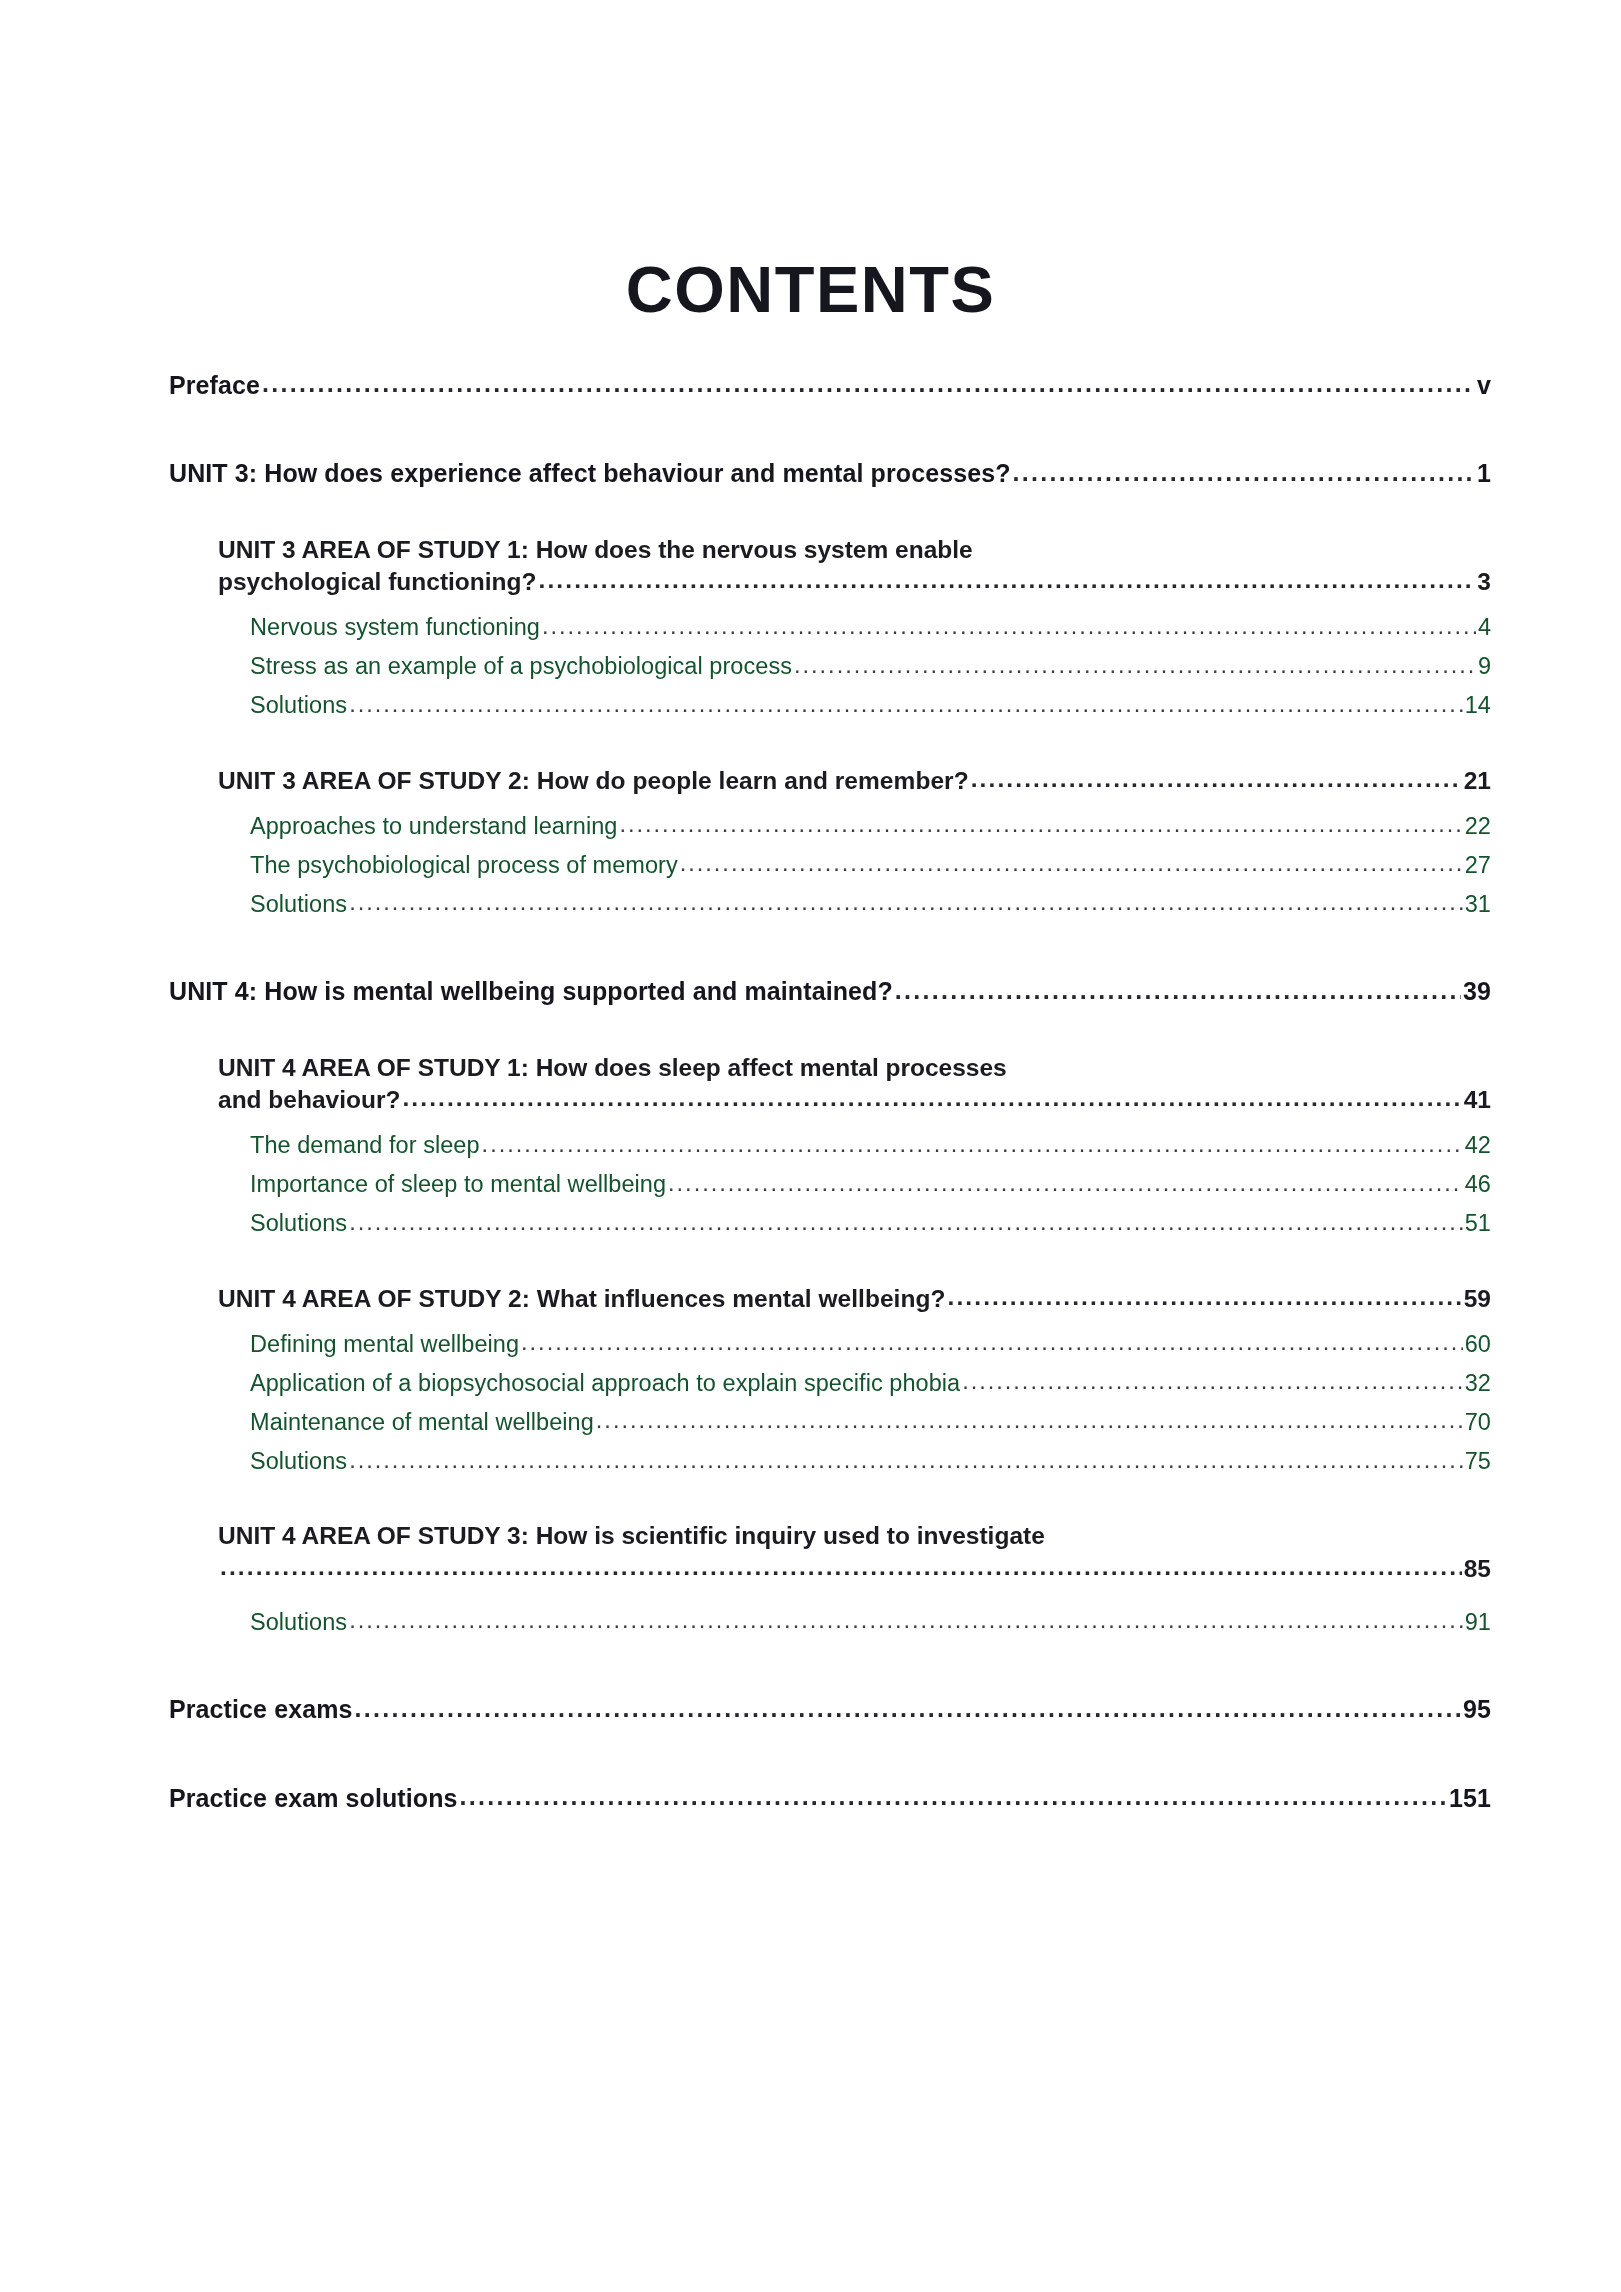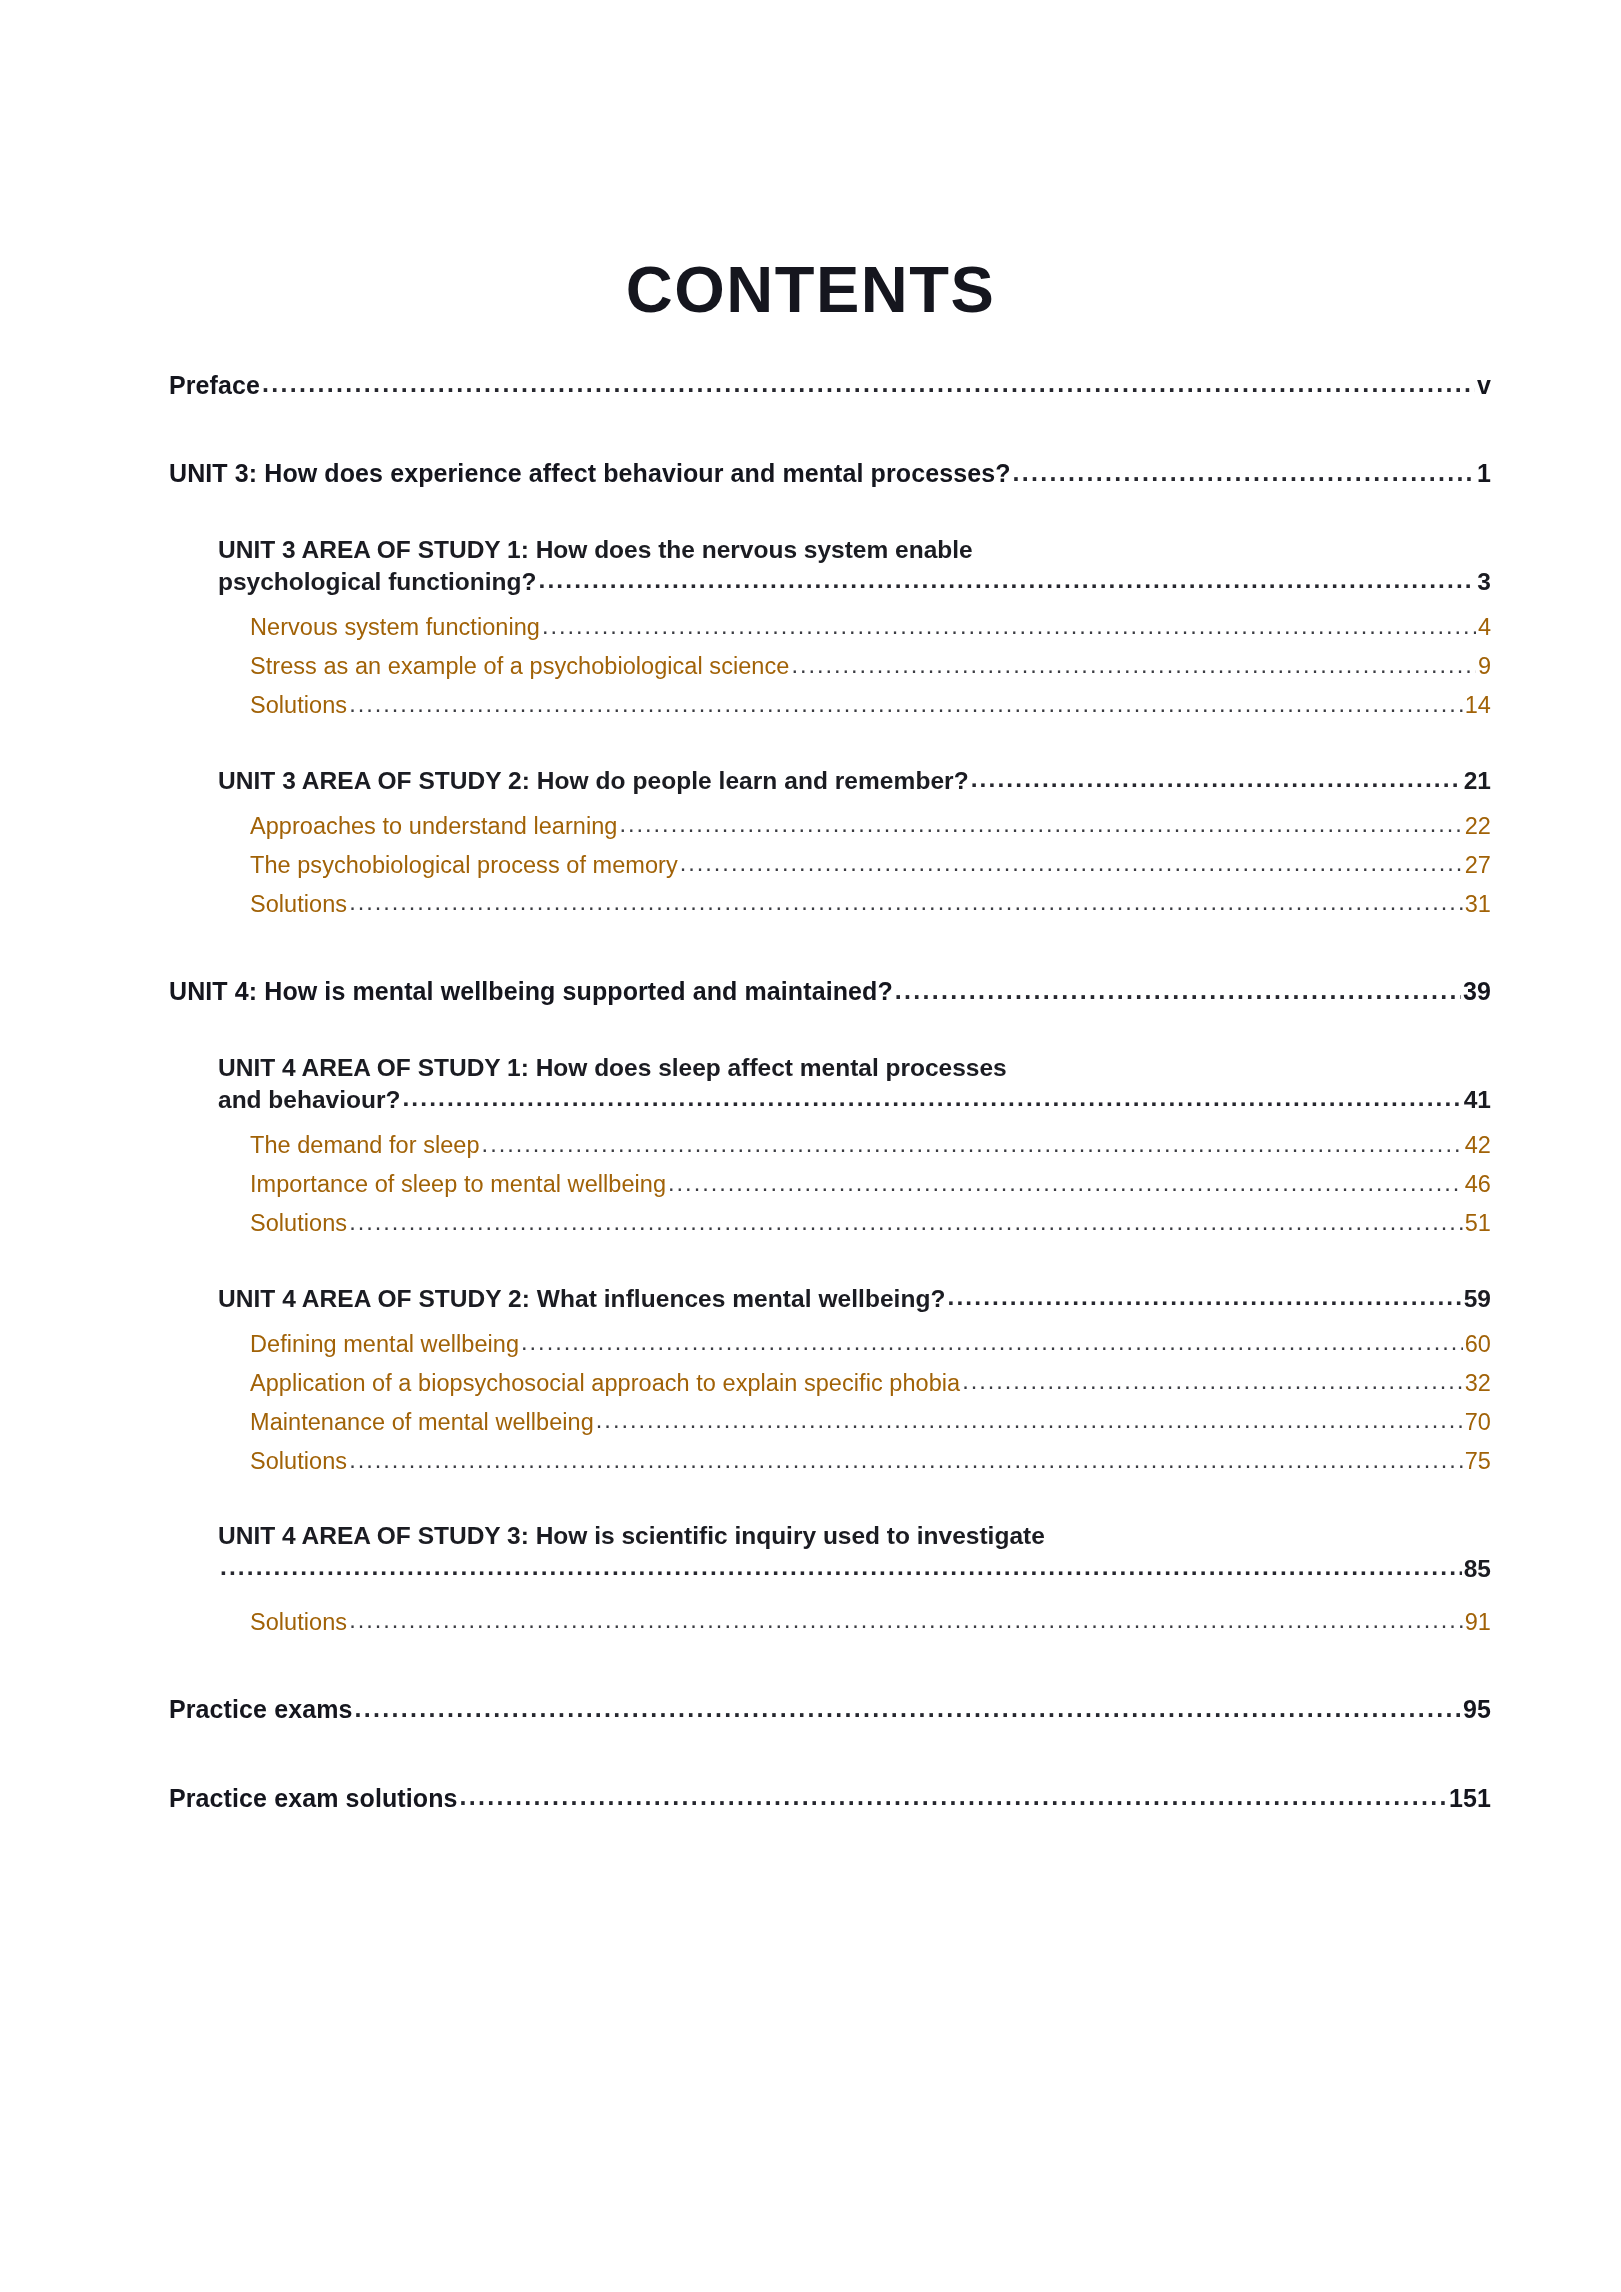--- a/index.html
+++ b/index.html
@@ -118,21 +118,21 @@
     line-height: 1.33;
   }
   .lvl2-block .firstline { display: block; }
   .lvl2-block .toc-row { padding-left: 0; padding-right: 0; }
 
   
   .lvl3 {
     padding-left: 250px;
     font-size: 23.5px;
     font-weight: 400;
-    color: #a16207;
+    color: #14532d;
     letter-spacing: 0.05px;
   }
   .lvl3 .toc-leader::before { letter-spacing: 2px; color: #3a3b41; }
   .lvl3 .toc-page { font-weight: 400; }
 
   
   .sp-xl  { height: 55px; }
   .sp-lg  { height: 43px; }
   .sp-sm  { height: 13.7px; }
   .sp-xs  { height: 7.8px; }
@@ -166,21 +166,21 @@
         </div>
       </li>
       <li class="sp-sm"></li>
       <li class="toc-row lvl3">
         <span class="toc-text">Nervous system functioning</span>
         <span class="toc-leader"></span>
         <span class="toc-page">4</span>
       </li>
       <li class="sp-xs"></li>
       <li class="toc-row lvl3">
-        <span class="toc-text">Stress as an example of a psychobiological science</span>
+        <span class="toc-text">Stress as an example of a psychobiological process</span>
         <span class="toc-leader"></span>
         <span class="toc-page">9</span>
       </li>
       <li class="sp-xs"></li>
       <li class="toc-row lvl3">
         <span class="toc-text">Solutions</span>
         <span class="toc-leader"></span>
         <span class="toc-page">14</span>
       </li>
       <li class="sp-lg"></li>

